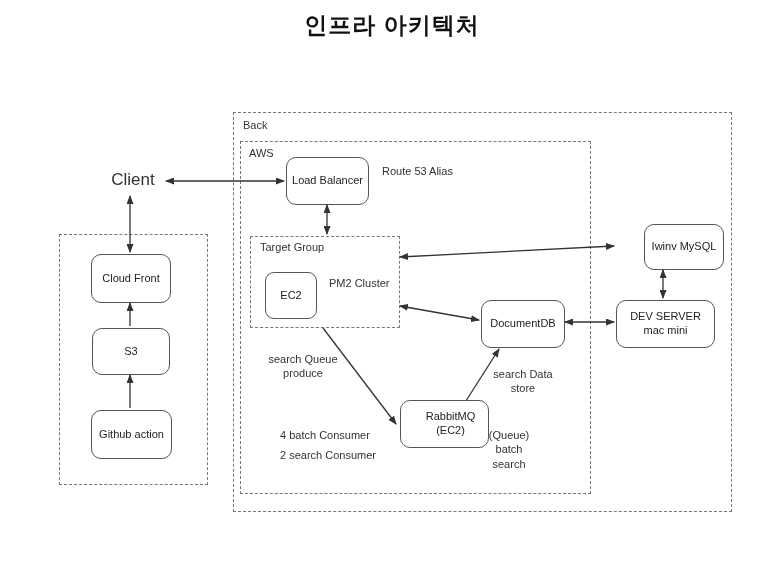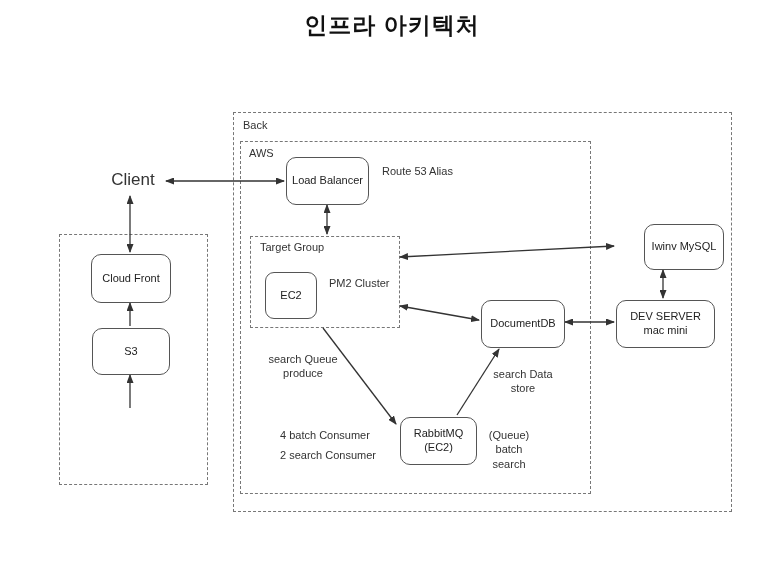--- a/index.html
+++ b/index.html
@@ -76,35 +76,38 @@
   </div>
 
   <div class="node" style="left:91px;top:254px;width:78px;height:47px;">
     <span>Cloud Front</span>
   </div>
 
   <div class="node" style="left:92px;top:328px;width:76px;height:45px;">
     <span>S3</span>
   </div>
 
+  <div class="node" style="left:91px;top:410px;width:79px;height:47px;">
+    <span>Github action</span>
+  </div>
 
   <div class="node" style="left:481px;top:300px;width:82px;height:46px;">
     <span>DocumentDB</span>
   </div>
 
   <div class="node" style="left:616px;top:224px;width:78px;height:44px;margin-left:28px;">
     <span>Iwinv MySQL</span>
   </div>
 
   <div class="node" style="left:616px;top:300px;width:97px;height:46px;">
     <span>DEV SERVER</span>
     <span>mac mini</span>
   </div>
 
-  <div class="node" style="left:400px;top:417px;width:75px;height:46px;">
+  <div class="node" style="left:400px;top:400px;width:75px;height:46px;padding-left:12px;">
     <span>RabbitMQ</span>
     <span>(EC2)</span>
   </div>
 
   <div class="flabel" style="left:382px;top:164px;text-align:center;">Route 53 Alias</div>
 
   <div class="flabel" style="left:329px;top:276px;">PM2 Cluster</div>
 
   <div class="flabel center" style="left:258px;top:352px;width:90px;">
     <div>search Queue</div>

